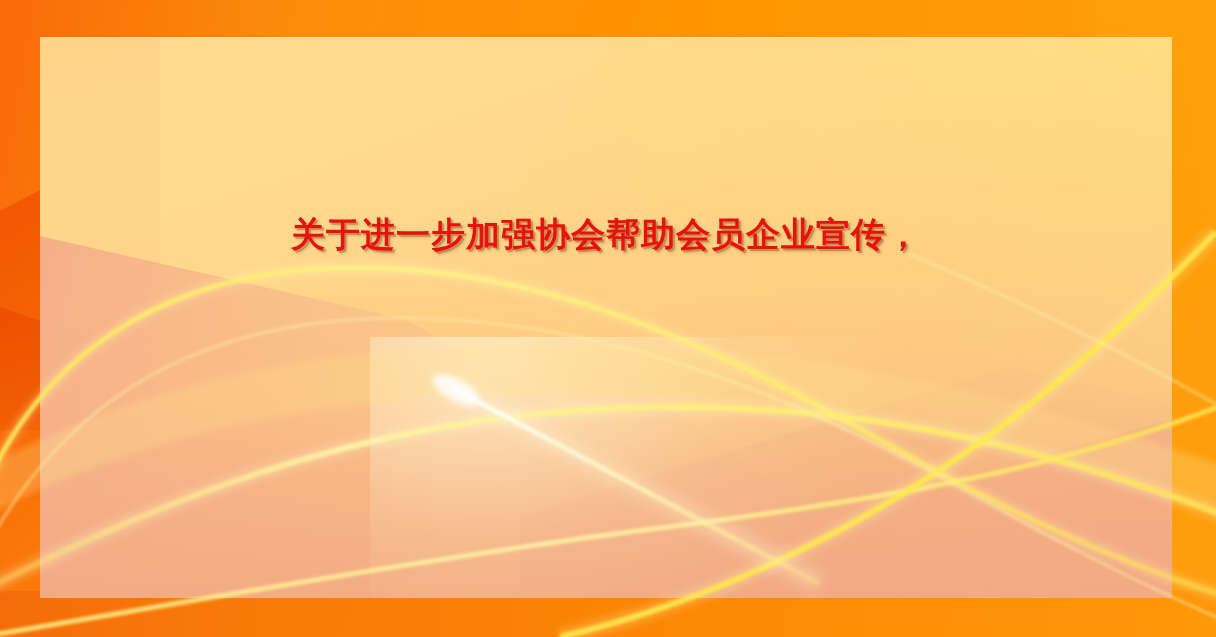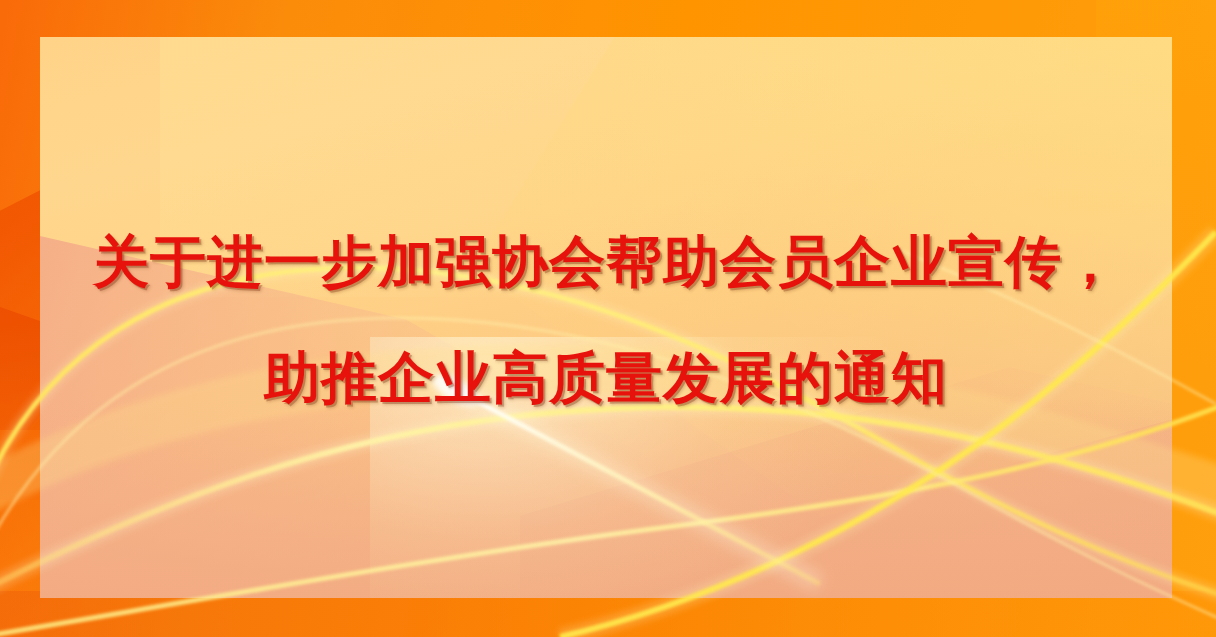--- a/index.html
+++ b/index.html
@@ -135,28 +135,27 @@
     flex-direction: column;
     align-items: center;
     justify-content: flex-start;
     padding-top: 180px;
     box-sizing: border-box;
   }
   .title-line {
     color: #e8120c;
     font-family: "DejaVu Serif", "Liberation Serif", serif;
     font-weight: 700;
-    font-size: 56px;
+    font-size: 34px;
     line-height: 1;
     letter-spacing: 1px;
     white-space: nowrap;
     text-shadow:
       2px 2px 0 rgba(120,40,10,0.30),
       3px 3px 3px rgba(110,45,15,0.22);
-    margin-top: 16px;
   }
   .title-line.line1 { margin-bottom: 44px; }
 </style>
 </head>
 <body>
 
 <div id="banner">
 
   <div class="frame-deco">
     <div class="wedge-a"></div>
@@ -228,16 +227,15 @@
 
     <path d="M 452,388 L 700,520 L 820,584" fill="none" stroke="url(#gglow)" stroke-width="5" filter="url(#soft)"></path>
     <path d="M 452,388 L 700,520 L 820,584" fill="none" stroke="#FFFBE0" stroke-width="20" opacity="0.28" filter="url(#bigblur)"></path>
     <ellipse cx="456" cy="390" rx="26" ry="11" transform="rotate(28 456 390)" fill="#FFFFFF" opacity="0.85" filter="url(#softer)"></ellipse>
 
     <path d="M 900,250 C 1020,300 1120,350 1216,404" fill="none" stroke="#FFF2AE" stroke-width="3" opacity="0.45" filter="url(#soft)"></path>
   </svg>
 
   <div id="title-block">
     <div class="title-line line1">关于进一步加强协会帮助会员企业宣传，</div>
-    <div class="title-line line2">助推企业高质量发展的通知</div>
   </div>
 
 </div>
 
 </body></html>

